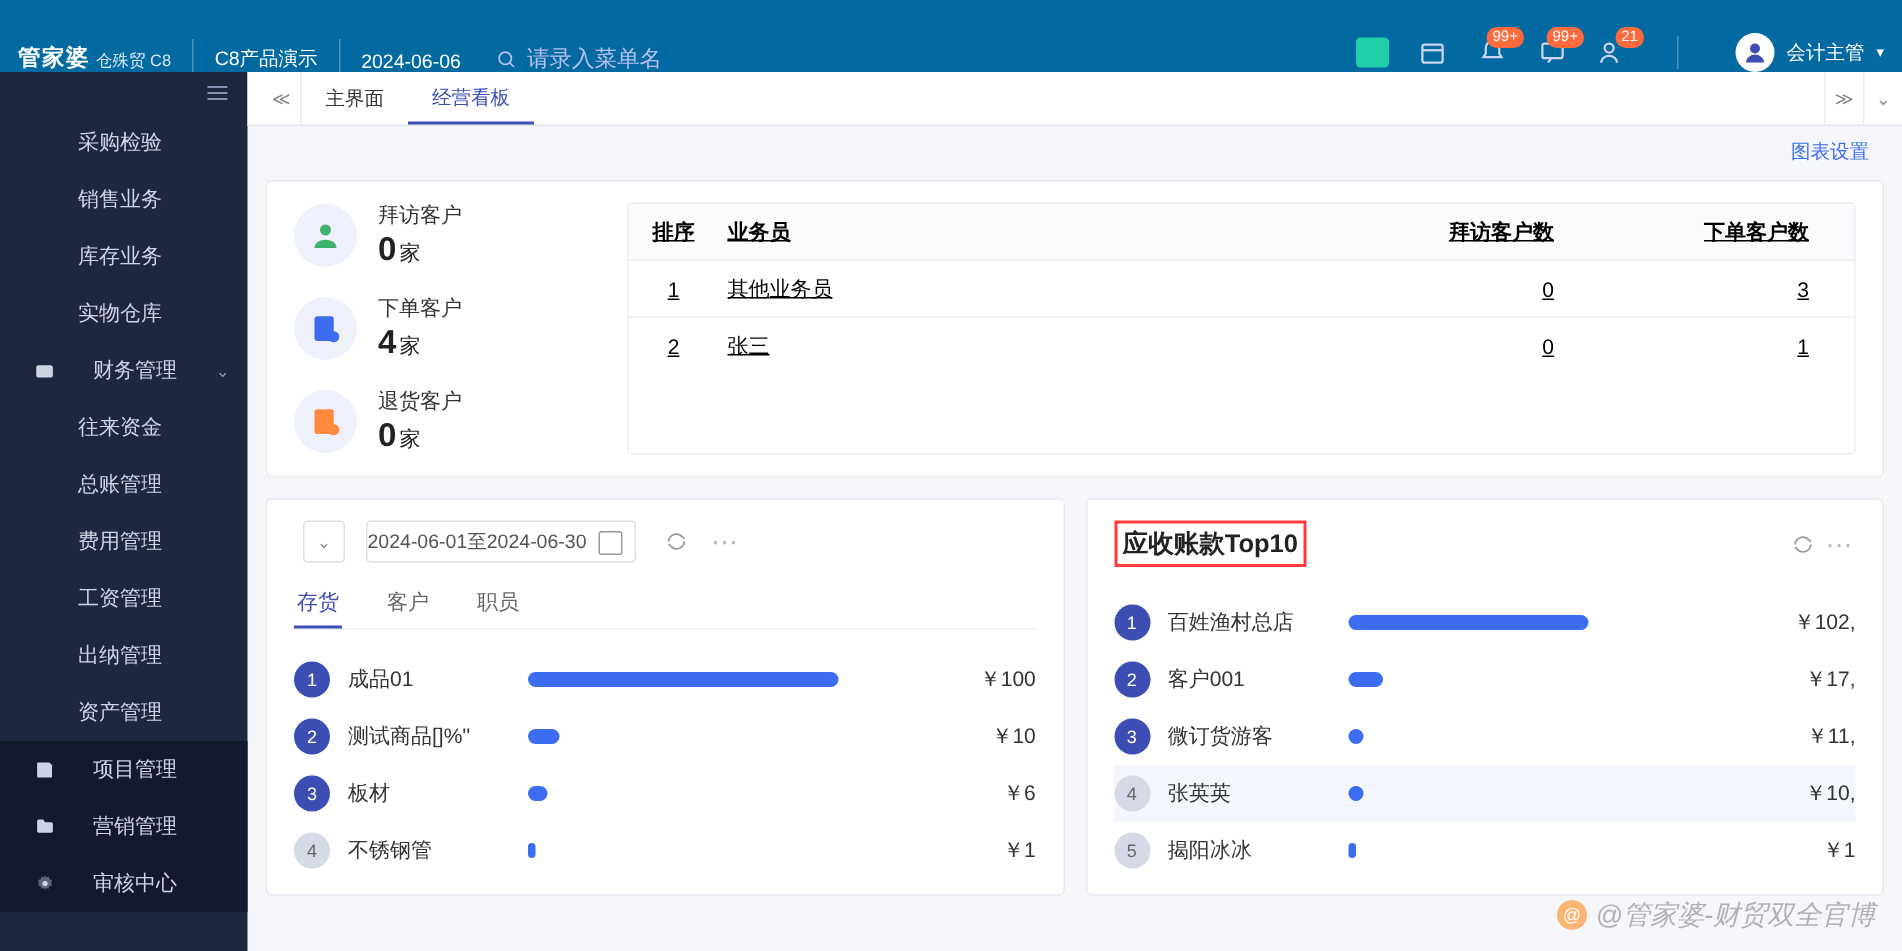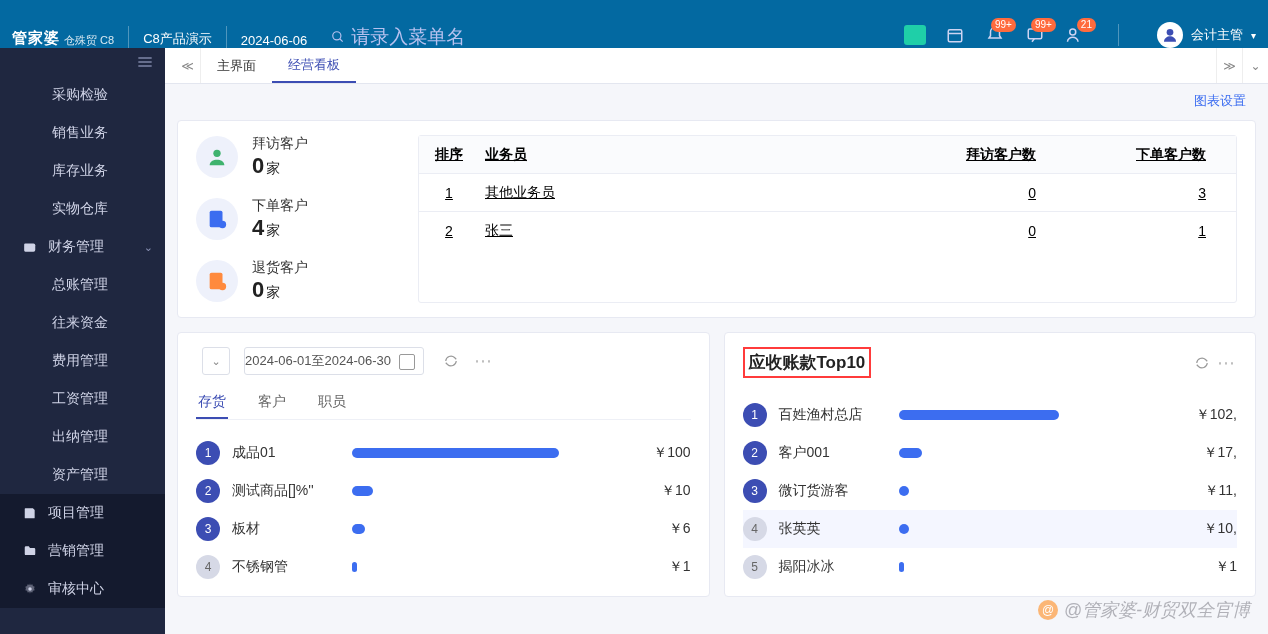--- a/index.html
+++ b/index.html
@@ -4,32 +4,32 @@
 <style>
 *{box-sizing:border-box;margin:0;padding:0;font-family:"Microsoft YaHei","PingFang SC",sans-serif;}
 body{background:#f5f6fa;width:1268px;height:634px;overflow:hidden;position:relative;}
 .topbar{height:48px;background:#0369a1;display:flex;align-items:flex-end;color:#fff;padding:0 12px;}
 .logo{font-size:15px;font-weight:bold;letter-spacing:1px;}
 .logo-sub{font-size:11px;margin-left:4px;opacity:.85;}
 .vline{width:1px;height:22px;background:rgba(255,255,255,.3);margin:0 14px;}
 .top-txt{font-size:13px;}
 .search-wrap{margin-left:24px;display:flex;align-items:center;color:#b7c1ef;font-size:13px;}
 .search-wrap svg{margin-right:6px;}
-.search-input{background:transparent;border:none;outline:none;color:#fff;font-size:19px;width:140px;}
+.search-input{background:transparent;border:none;outline:none;color:#fff;font-size:15px;width:140px;}
 .search-input::placeholder{color:#b7c1ef;}
 .top-right{margin-left:auto;display:flex;align-items:center;gap:18px;}
 .tr-icon{width:22px;height:22px;position:relative;cursor:pointer;display:flex;align-items:center;justify-content:center;color:#cdd4f2;}
 .badge{position:absolute;top:-6px;right:-10px;background:#ff6b3d;color:#fff;border-radius:8px;font-size:10px;padding:0 4px;line-height:14px;}
 .user{display:flex;align-items:center;gap:8px;font-size:13px;margin-left:6px;cursor:pointer;}
 .avatar{width:26px;height:26px;border-radius:50%;background:#fff;display:flex;align-items:center;justify-content:center;}
 .main{display:flex;height:586px;}
 .sidebar{width:165px;background:#1f2740;color:#cfd3e6;display:flex;flex-direction:column;font-size:14px;}
 .collapse-btn{height:28px;display:flex;align-items:center;justify-content:flex-end;padding-right:12px;color:#8a92b5;cursor:pointer;}
 .sb-item{height:38px;display:flex;align-items:center;padding-left:52px;cursor:pointer;}
-.sb-group{height:38px;display:flex;align-items:center;padding-left:22px;cursor:pointer;gap:10px;}
+.sb-group{height:38px;display:flex;align-items:center;padding-left:22px;cursor:pointer;gap:24px;}
 .sb-ic{width:16px;display:flex;align-items:center;justify-content:center;}
 .sb-chev{margin-left:auto;margin-right:12px;color:#8a92b5;font-size:11px;}
 .dark-group{background:#141a2e;}
 .content{flex:1;display:flex;flex-direction:column;}
 .tabbar{height:36px;background:#fff;border-bottom:1px solid #e3e6ef;display:flex;align-items:flex-end;padding-left:10px;position:relative;}
 .tab-arrow{width:26px;height:35px;display:flex;align-items:center;justify-content:center;color:#888;cursor:pointer;font-size:12px;border-right:1px solid #eee;}
 .tab{padding:0 16px;height:35px;display:flex;align-items:center;font-size:13px;color:#333;cursor:pointer;}
 .tab.active{color:#3c4db3;border-bottom:2px solid #3c4db3;font-weight:500;}
 .tab-right{margin-left:auto;display:flex;}
 .tab-right .tab-arrow{border-left:1px solid #eee;border-right:none;}
@@ -156,22 +156,22 @@
     <div class="sb-item">实物仓库</div>
     <div class="sb-group">
       <span class="sb-ic">
           <svg width="14" height="14" viewBox="0 0 24 24" fill="currentColor">
             <path d="M4 6h14a3 3 0 013 3v8a3 3 0 01-3 3H4a2 2 0 01-2-2V8a2 2 0 012-2z"></path>
           </svg>
         </span>
       <span>财务管理</span>
       <span class="sb-chev">⌄</span>
     </div>
+    <div class="sb-item">往来资金</div>
     <div class="sb-item">总账管理</div>
-    <div class="sb-item">往来资金</div>
     <div class="sb-item">费用管理</div>
     <div class="sb-item">工资管理</div>
     <div class="sb-item">出纳管理</div>
     <div class="sb-item">资产管理</div>
     <div class="sb-group dark-group">
       <span class="sb-ic">
           <svg width="14" height="14" viewBox="0 0 24 24" fill="currentColor">
             <path d="M4 4h13l3 3v13a1 1 0 01-1 1H4a1 1 0 01-1-1V5a1 1 0 011-1z"></path>
           </svg>
         </span>

